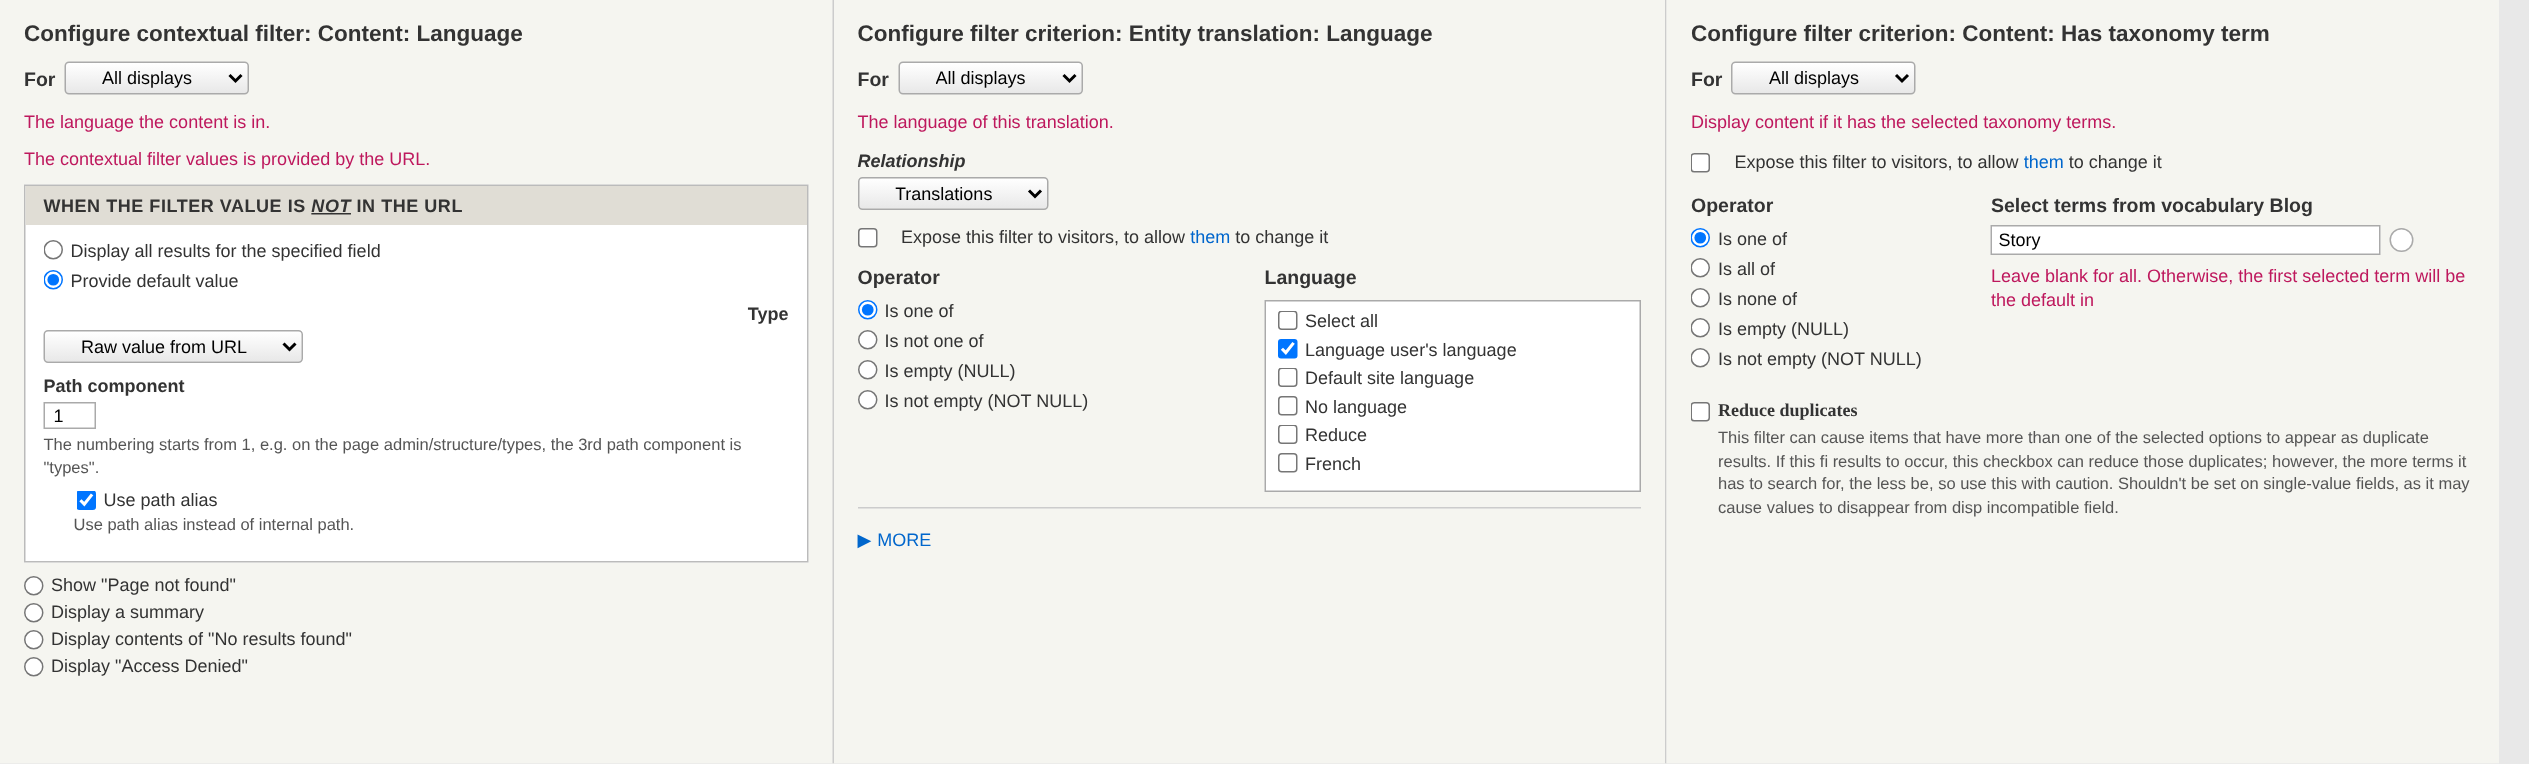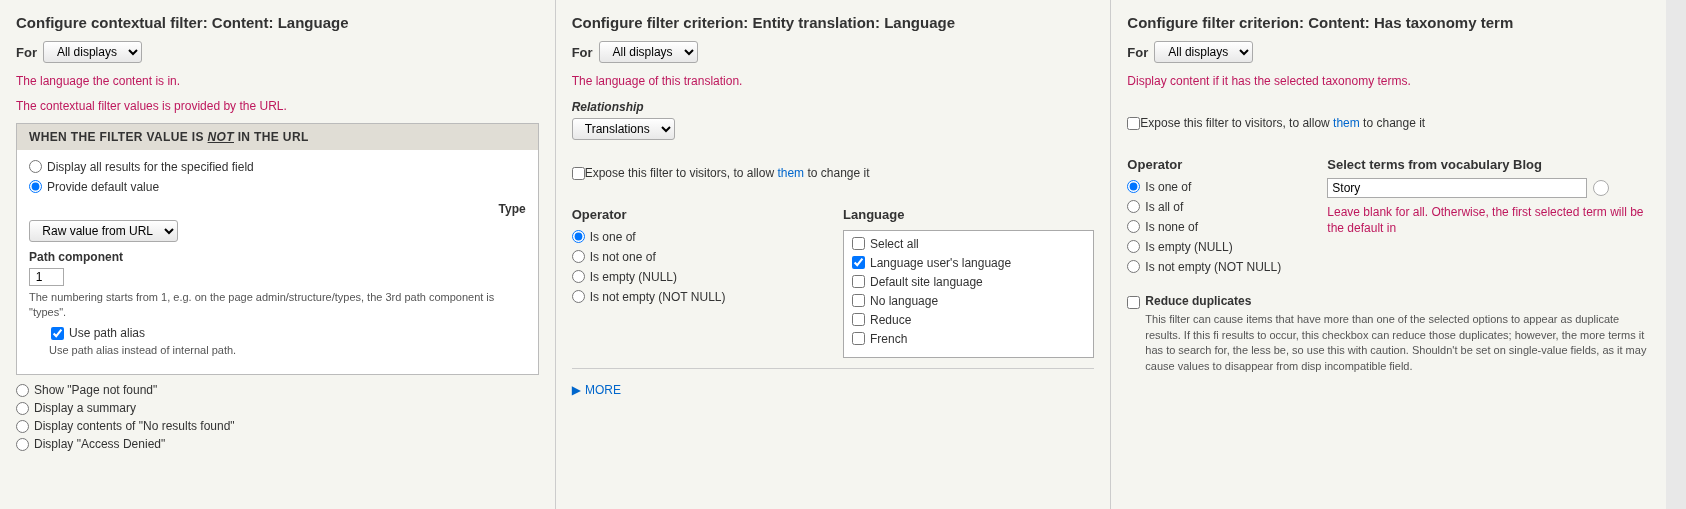--- a/index.html
+++ b/index.html
@@ -38,24 +38,23 @@
       gap: 6px;
     }
     .for-label {
       font-weight: bold;
       font-size: 13px;
     }
     select {
       font-size: 12px;
       border: 1px solid #aaa;
       background: linear-gradient(to bottom, #fff, #e8e8e8);
-      padding: 2px 8px;
+      padding: 2px 20px;
       border-radius: 3px;
       cursor: pointer;
-      text-align: right;
     }
     .description-text {
       font-size: 12px;
       color: #be185d;
       margin-bottom: 8px;
       line-height: 1.4;
     }
     .section-box {
       border: 1px solid #bbb;
       background: #fff;
@@ -134,22 +133,22 @@
     
     .relationship-label {
       font-weight: bold;
       font-size: 12px;
       margin: 10px 0 4px 0;
       font-style: italic;
     }
     .expose-row {
       display: flex;
       align-items: flex-start;
-      gap: 0;
-      margin: 25px 0;
+      gap: 16px;
+      margin: 10px 0;
       font-size: 12px;
       line-height: 1.4;
     }
     .expose-row input[type="checkbox"] { margin-top: 2px; }
     .operator-language-container {
       display: flex;
       gap: 20px;
       margin-top: 10px;
     }
     .operator-col, .language-col {
@@ -224,20 +223,21 @@
       display: flex;
       align-items: flex-start;
       gap: 5px;
       margin-top: 14px;
       font-size: 12px;
     }
     .reduce-dup-row input[type="checkbox"] { margin-top: 2px; }
     .reduce-dup-label {
       font-weight: bold;
       font-size: 12px;
+      font-family: Liberation Serif, serif;
     }
     .reduce-desc {
       font-size: 11px;
       color: #555;
       margin-top: 4px;
       line-height: 1.45;
     }
     .divider {
       border: none;
       border-top: 1px solid #ccc;

